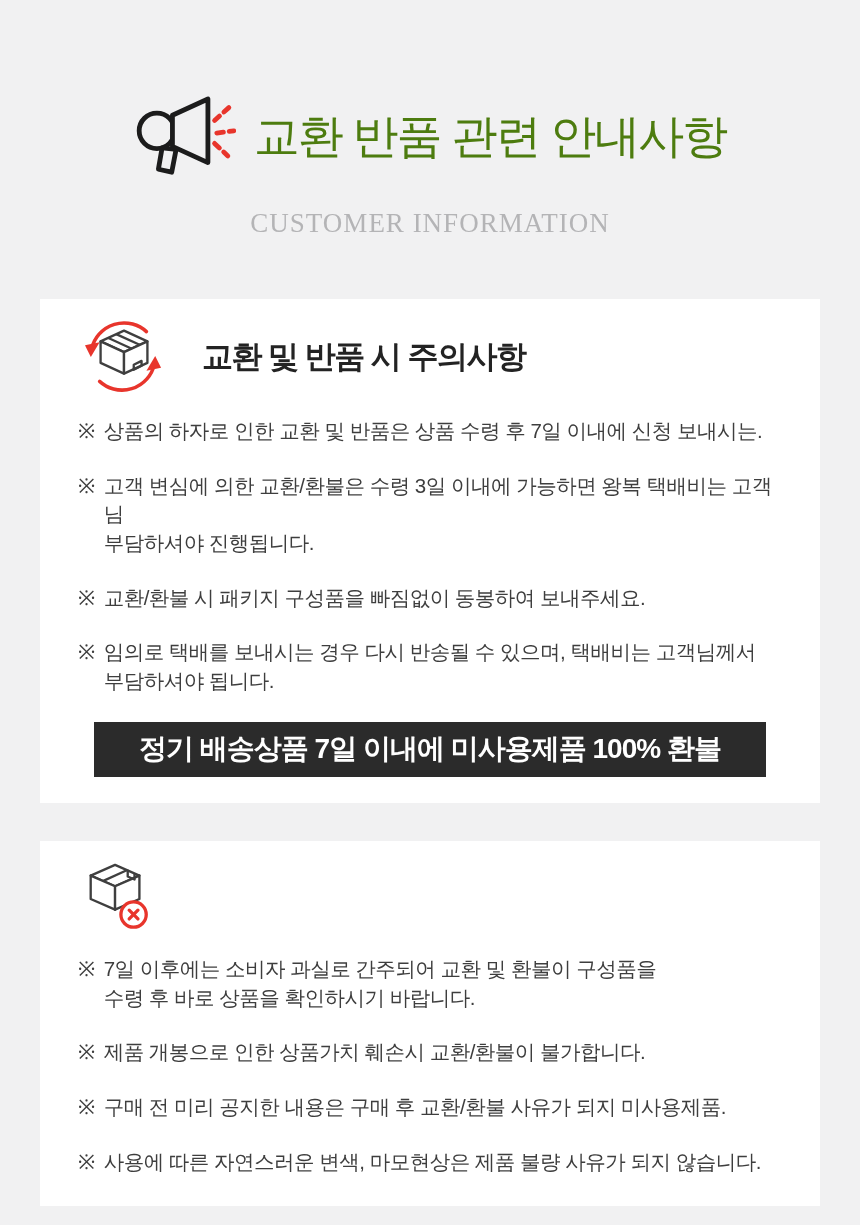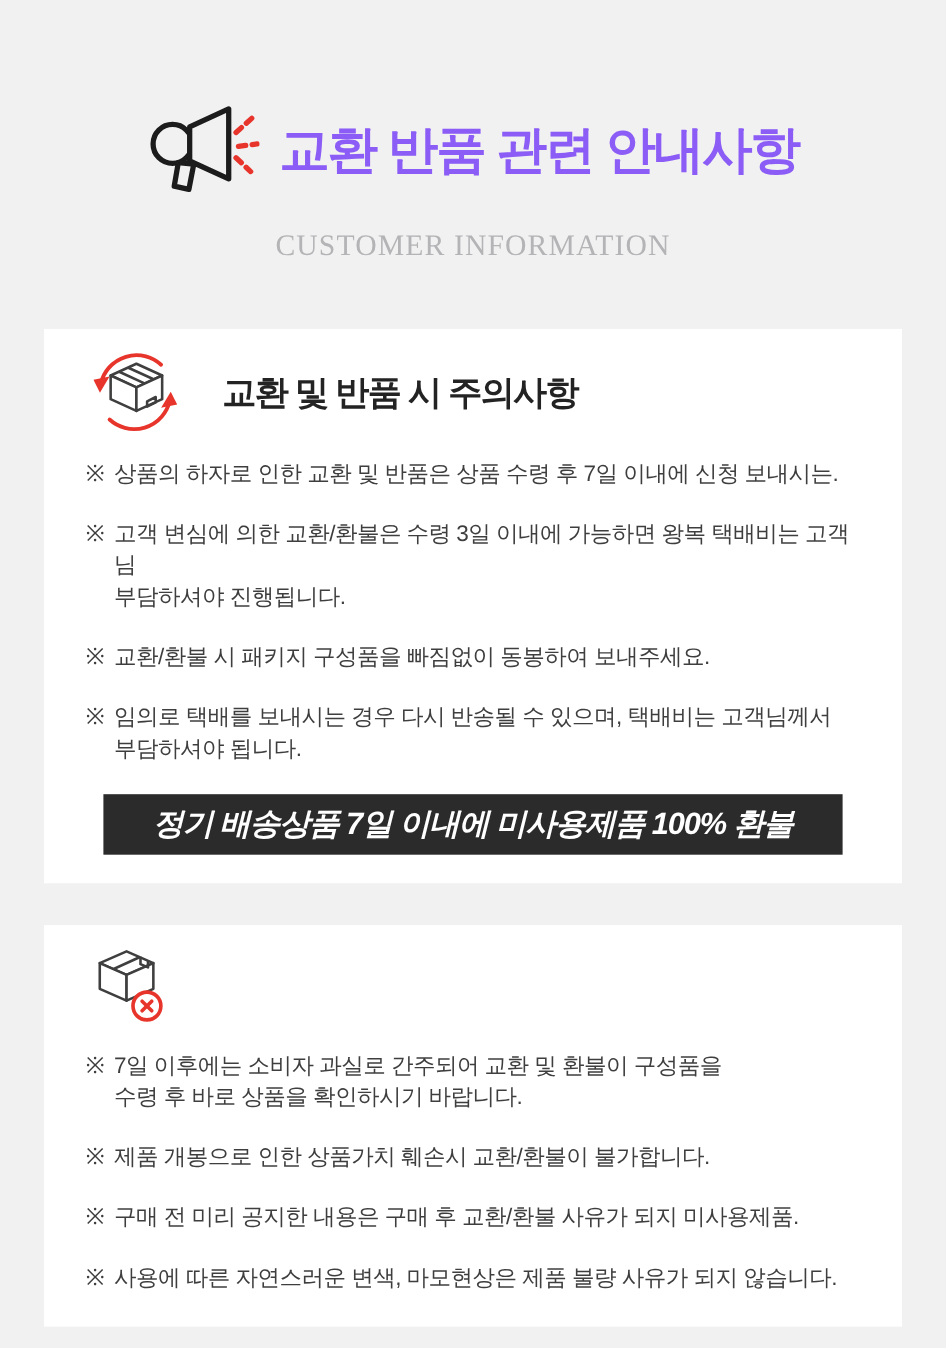--- a/index.html
+++ b/index.html
@@ -10,21 +10,21 @@
     font-family:"Liberation Sans", sans-serif;
     color:#3e3e3e;
     overflow:hidden;
   }
   
   .header { padding-top:88px; text-align:center; }
   .header-row { display:flex; align-items:center; justify-content:center; gap:18px; }
   .megaphone-wrap { width:102px; height:96px; flex:0 0 auto; }
   .megaphone-wrap svg { width:100%; height:100%; }
   .page-title {
-    font-size:46px; font-weight:700; color:#8b5cf6; letter-spacing:-2px;
+    font-size:46px; font-weight:400; color:#4d7c0f; letter-spacing:-2px;
     line-height:1.1;
   }
   .page-subtitle {
     margin-top:24px; font-size:27px; color:#b4b4b6; letter-spacing:1px;
     font-weight:400;
     font-family:Liberation Serif, serif;
   }
   
   .card {
     background:#ffffff; margin:0 40px; padding:18px 38px 26px;
@@ -42,21 +42,21 @@
   .notes li {
     display:flex; gap:9px; font-size:20.5px; line-height:1.4;
     color:#3e3e3e; margin-bottom:26px; letter-spacing:-0.5px;
   }
   .notes li:last-child { margin-bottom:0; }
   .note-marker { flex:0 0 auto; }
   .note-text { white-space:pre-line; }
   
   .banner {
     margin:26px 16px 0; height:55px; background:#2b2b2b;
-    display:flex; align-items:center; justify-content:center;font-style:italic;
+    display:flex; align-items:center; justify-content:center;
   }
   .banner-text {
     color:#ffffff; font-size:28px; font-weight:600; letter-spacing:-1px;
   }
 </style>
 </head>
 <body>
 
 <div class="header">
   <div class="header-row">

